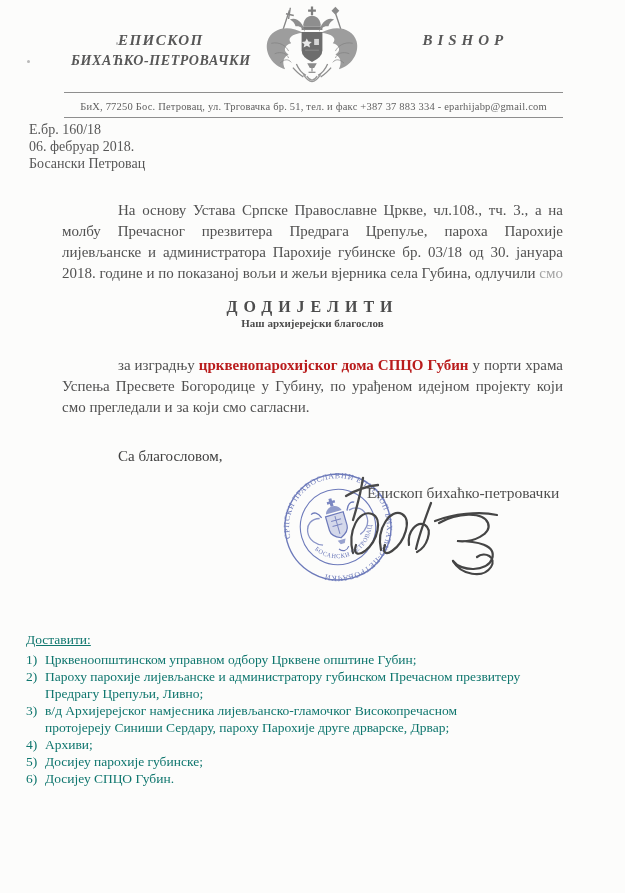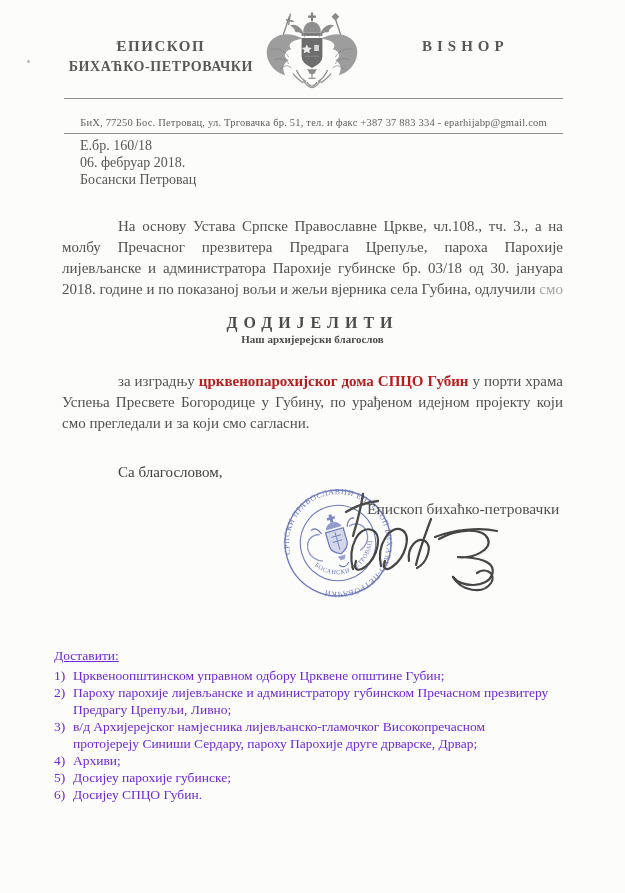--- a/index.html
+++ b/index.html
@@ -11,43 +11,43 @@
     overflow:hidden;
     font-family:"Liberation Serif","DejaVu Serif",serif;
     color:#525252;
     box-shadow:0 0 6px rgba(0,0,0,.25);
   }
   .speck{position:absolute;background:#b9b9b9;border-radius:50%;}
   .speck1{left:27px;top:60px;width:3px;height:3px;}
   .speck2{left:116px;top:42px;width:2px;height:3px;}
 
   
-  .header{display:flex;align-items:flex-start;padding:8px 58px 0 62px;}
+  .header{display:flex;align-items:flex-start;padding:2px 58px 0 62px;font-style:italic;}
   .hdr-left,.hdr-right{text-align:center;margin-top:30px;color:#585858;}
   .hdr-left{width:212px;}
   .hdr-right{width:218px;}
   .hdr-l1{font-size:15px;font-weight:bold;letter-spacing:1.5px;}
   .hdr-l2{font-size:14px;font-weight:bold;letter-spacing:.6px;margin-top:4px;}
   .hdr-r1{font-size:15px;font-weight:bold;letter-spacing:5px;}
   .hdr-r2{font-size:14px;font-weight:bold;letter-spacing:.8px;margin-top:4px;}
   .crest-wrap{width:110px;height:88px;display:flex;justify-content:center;}
 
   
   .addr-bar{
     margin:2px 62px 0 64px;
     border-top:1px solid #8e8e8e;
     border-bottom:1px solid #8e8e8e;
     text-align:center;
     font-size:10.5px;color:#5f5f5f;
-    padding:18px 0 5px;
+    padding:8px 0 5px;
     letter-spacing:.2px;
   }
 
   
-  .refblock{margin:3px 0 0 80px;font-size:14px;line-height:17px;color:#575757;}
+  .refblock{margin:3px 0 0 29px;font-size:14px;line-height:17px;color:#575757;}
 
   .para{
     margin:28px 62px 0 62px;
     font-size:15px;line-height:21px;
     text-align:justify;text-indent:56px;
     color:#515151;
   }
   .faded{color:#a3a3a3;}
   .b{font-weight:bold;color:#b91c1c;}
 
@@ -63,21 +63,21 @@
   .closing{margin:30px 62px 0;font-size:15px;text-indent:56px;color:#404040;}
 
   
   .sigblock{position:relative;height:158px;margin:8px 62px 0;}
   .seal{position:absolute;left:220px;top:-2px;transform:rotate(-16deg);opacity:.88;}
   .hand-cross{position:absolute;left:281px;top:2px;}
   .sig-title{position:absolute;left:305px;top:11px;font-size:15.5px;color:#4f4f4f;white-space:nowrap;}
   .sig-ink{position:absolute;left:283px;top:22px;}
 
   
-  .dist{margin:0 40px 0 54px;font-size:13.5px;line-height:17px;color:#6d28d9;}
+  .dist{margin:0 40px 0 26px;font-size:13.5px;line-height:17px;color:#0f766e;}
   .dist-head{text-decoration:underline;margin-bottom:3px;}
   .dist-item{display:flex;}
   .dist-num{width:19px;flex:none;}
   .dist-txt{flex:1;max-width:478px;}
 </style>
 </head>
 <body>
 
 <div class="page">
   <div class="speck speck1"></div>

